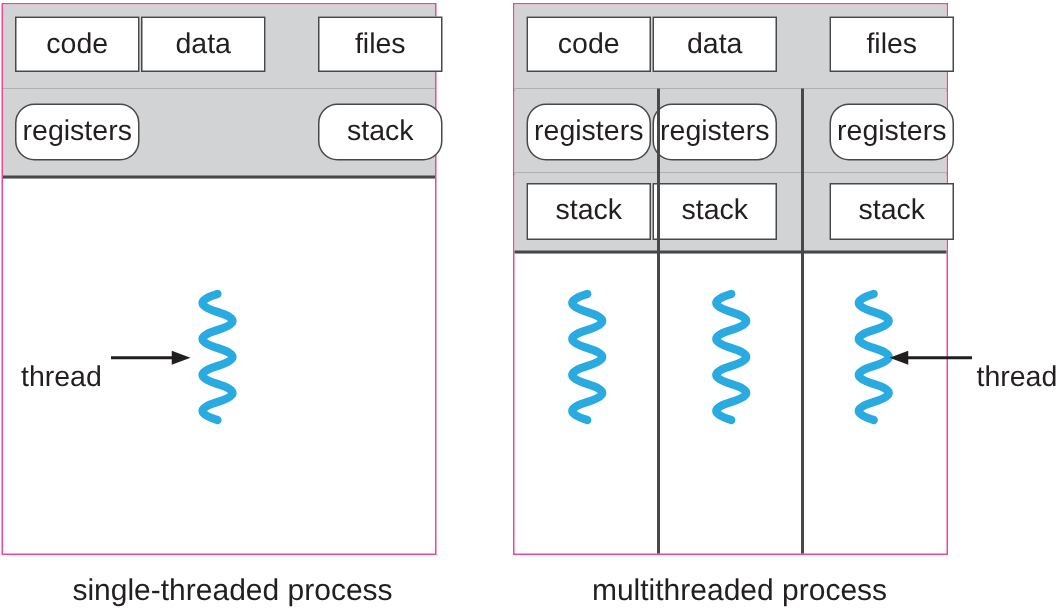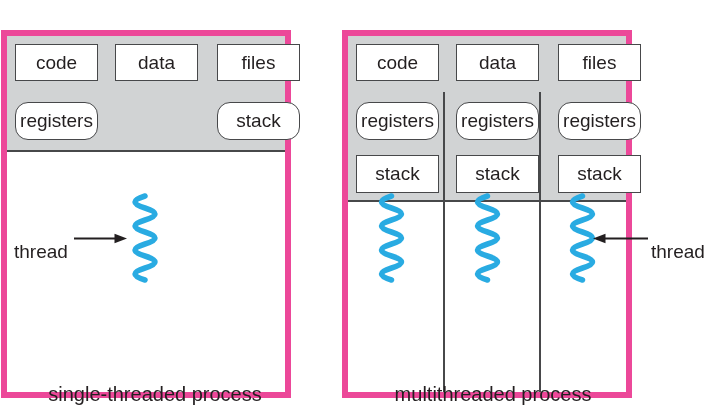--- a/index.html
+++ b/index.html
@@ -10,24 +10,23 @@
     background: #ffffff;
     overflow: hidden;
     font-family: "Liberation Sans", "DejaVu Sans", sans-serif;
     color: #231f20;
   }
   .panel {
     position: absolute;
     top: 2px;
     width: 290px;
     height: 368px;
-    border: 6px solid #ec4899;
+    border: 1px solid #ec4899;
     box-sizing: border-box;
     background: #ffffff;
-    margin-top: 28px;
   }
   .panel-left  { left: 1px; }
   .panel-right { left: 342px; }
   .strip {
     position: absolute;
     left: 0; right: 0;
     background: #d1d3d4;
     border-bottom: 2px solid #47484a;
     box-sizing: border-box;
   }
@@ -43,21 +42,21 @@
     border: 1.5px solid #47484a;
     box-sizing: border-box;
     display: flex;
     align-items: center;
     justify-content: center;
     font-size: 19px;
     line-height: 1;
     color: #231f20;
   }
   .bx1 { left: 8px; }
-  .bx2 { left: 108px; }
+  .bx2 { left: 92px; }
   .bx3 { left: 210px; }
   .top-y { top: 7.5px; }
   .reg-y { top: 9.5px; height: 38px; border-radius: 13px; }
   .stk-y { top: 6.5px; height: 38px; }
   .divider {
     position: absolute;
     top: 56px;
     bottom: 0;
     width: 2px;
     background: #47484a;

